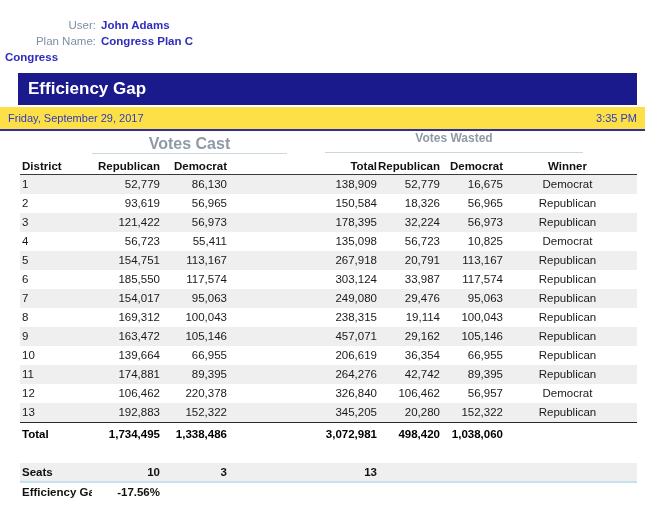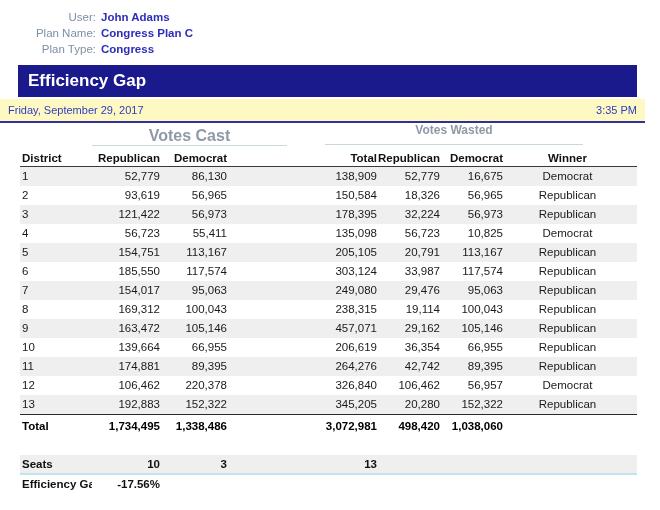--- a/index.html
+++ b/index.html
@@ -5,39 +5,39 @@
   html, body { margin: 0; padding: 0; }
   body {
     width: 660px; height: 510px; overflow: hidden;
     background: #ffffff;
     font-family: "Liberation Sans", sans-serif;
     -webkit-font-smoothing: antialiased;
   }
   .page { position: relative; width: 660px; height: 510px; }
 
   
-  .meta { padding-top: 9px; }
+  .meta { padding-top: 17px; }
   .meta-row { display: flex; line-height: 16px; font-size: 11.5px; }
   .meta-label {
     width: 96px; text-align: right; color: #7d8fa3; flex: 0 0 96px;
   }
   .meta-value {
     padding-left: 5px; color: #2d2dbb; font-weight: bold;
   }
 
   
   .title-bar {
     margin: 8px 23px 0 18px; height: 32px;
     background: #1a1a8c; color: #ffffff;
     font-size: 17px; font-weight: bold;
     line-height: 32px; padding-left: 10px;
   }
   .date-bar {
     margin: 2px 15px 0 0; height: 22px;
-    background: #fef9c3; color: #2d3bc1;
+    background: #fde047; color: #2d3bc1;
     font-size: 11px; line-height: 22px;
     display: flex; justify-content: space-between;
     padding: 0 8px; border-bottom: 2px solid #30309a;
   }
 
   
   table { border-collapse: collapse; table-layout: fixed; }
   .main-table, .summary-table { margin-left: 20px; width: 617px; font-size: 11.5px; }
   td, th { padding: 0; white-space: nowrap; overflow: hidden; }
 
@@ -91,21 +91,20 @@
   <div class="meta">
     <div class="meta-row">
       <span class="meta-label">User:</span>
       <span class="meta-value">John Adams</span>
     </div>
     <div class="meta-row">
       <span class="meta-label">Plan Name:</span>
       <span class="meta-value">Congress Plan C</span>
     </div>
     <div class="meta-row">
-      <span class="meta-label">Plan Type:</span>
       <span class="meta-value">Congress</span>
     </div>
   </div>
 
   <div class="title-bar">
     <span>Efficiency Gap</span>
   </div>
 
   <div class="date-bar">
     <span>Friday, September 29, 2017</span>
@@ -181,21 +180,21 @@
     <td class="num">135,098</td>
     <td class="num">56,723</td>
     <td class="num">10,825</td>
     <td class="winner-col">Democrat</td>
   </tr>
         <tr>
     <td class="left">5</td>
     <td class="num">154,751</td>
     <td class="num">113,167</td>
     <td></td>
-    <td class="num">205,105</td>
+    <td class="num">267,918</td>
     <td class="num">20,791</td>
     <td class="num">113,167</td>
     <td class="winner-col">Republican</td>
   </tr>
         <tr>
     <td class="left">6</td>
     <td class="num">185,550</td>
     <td class="num">117,574</td>
     <td></td>
     <td class="num">303,124</td>

